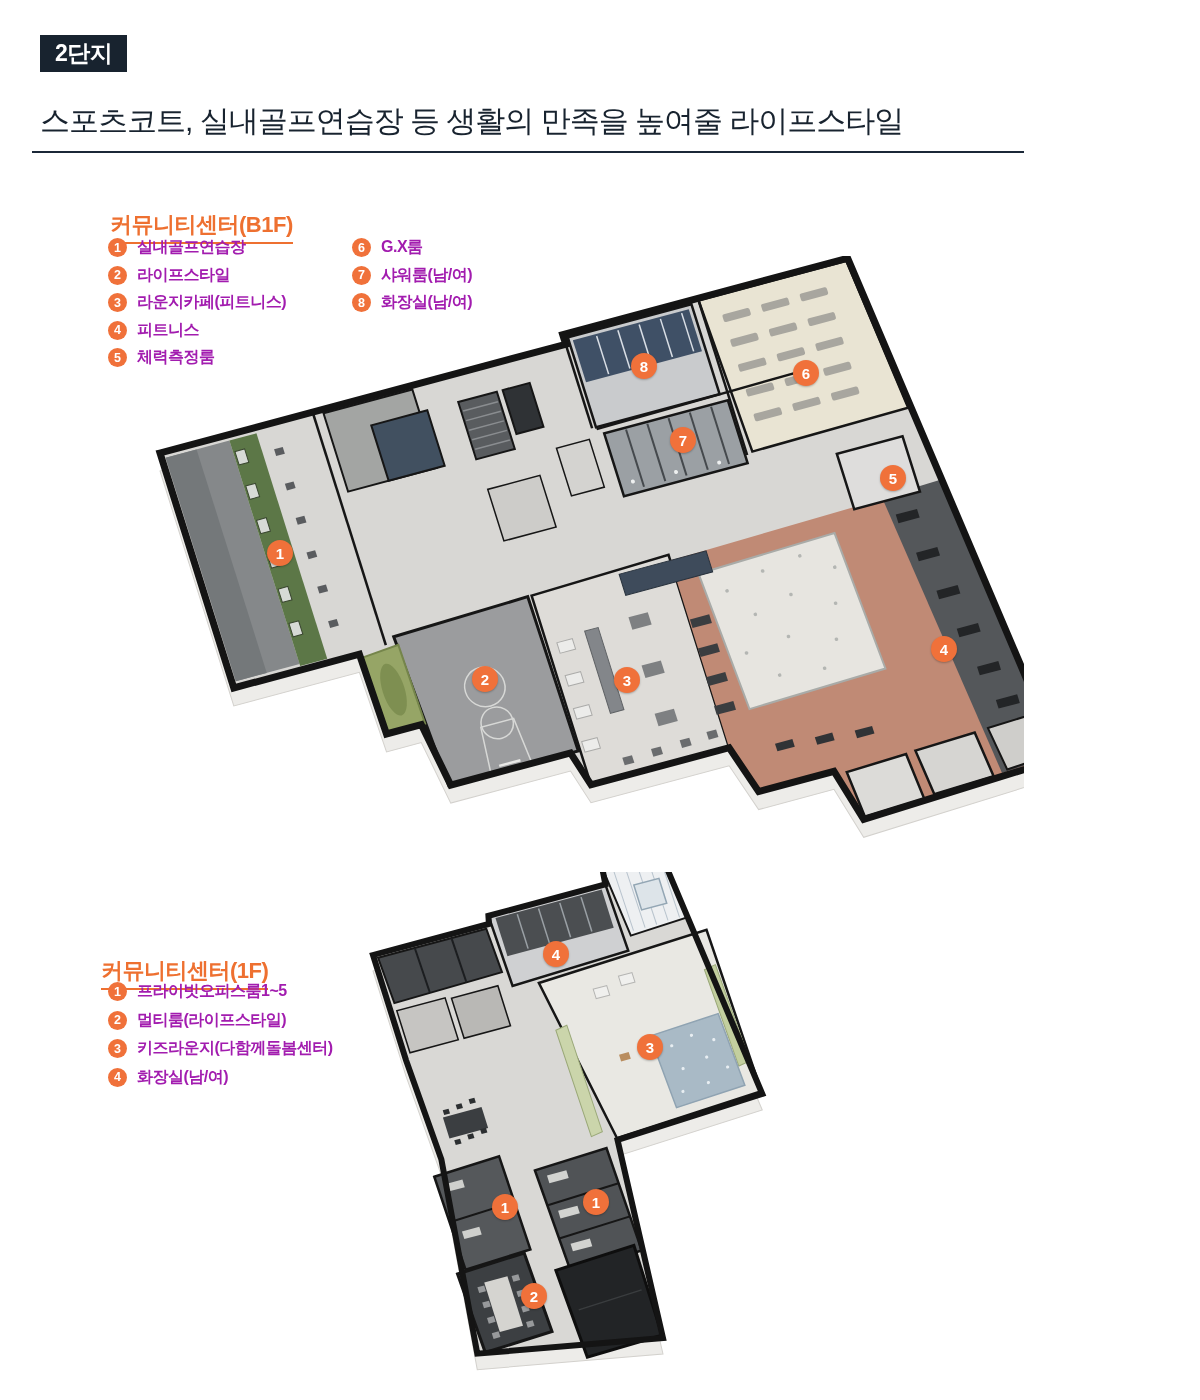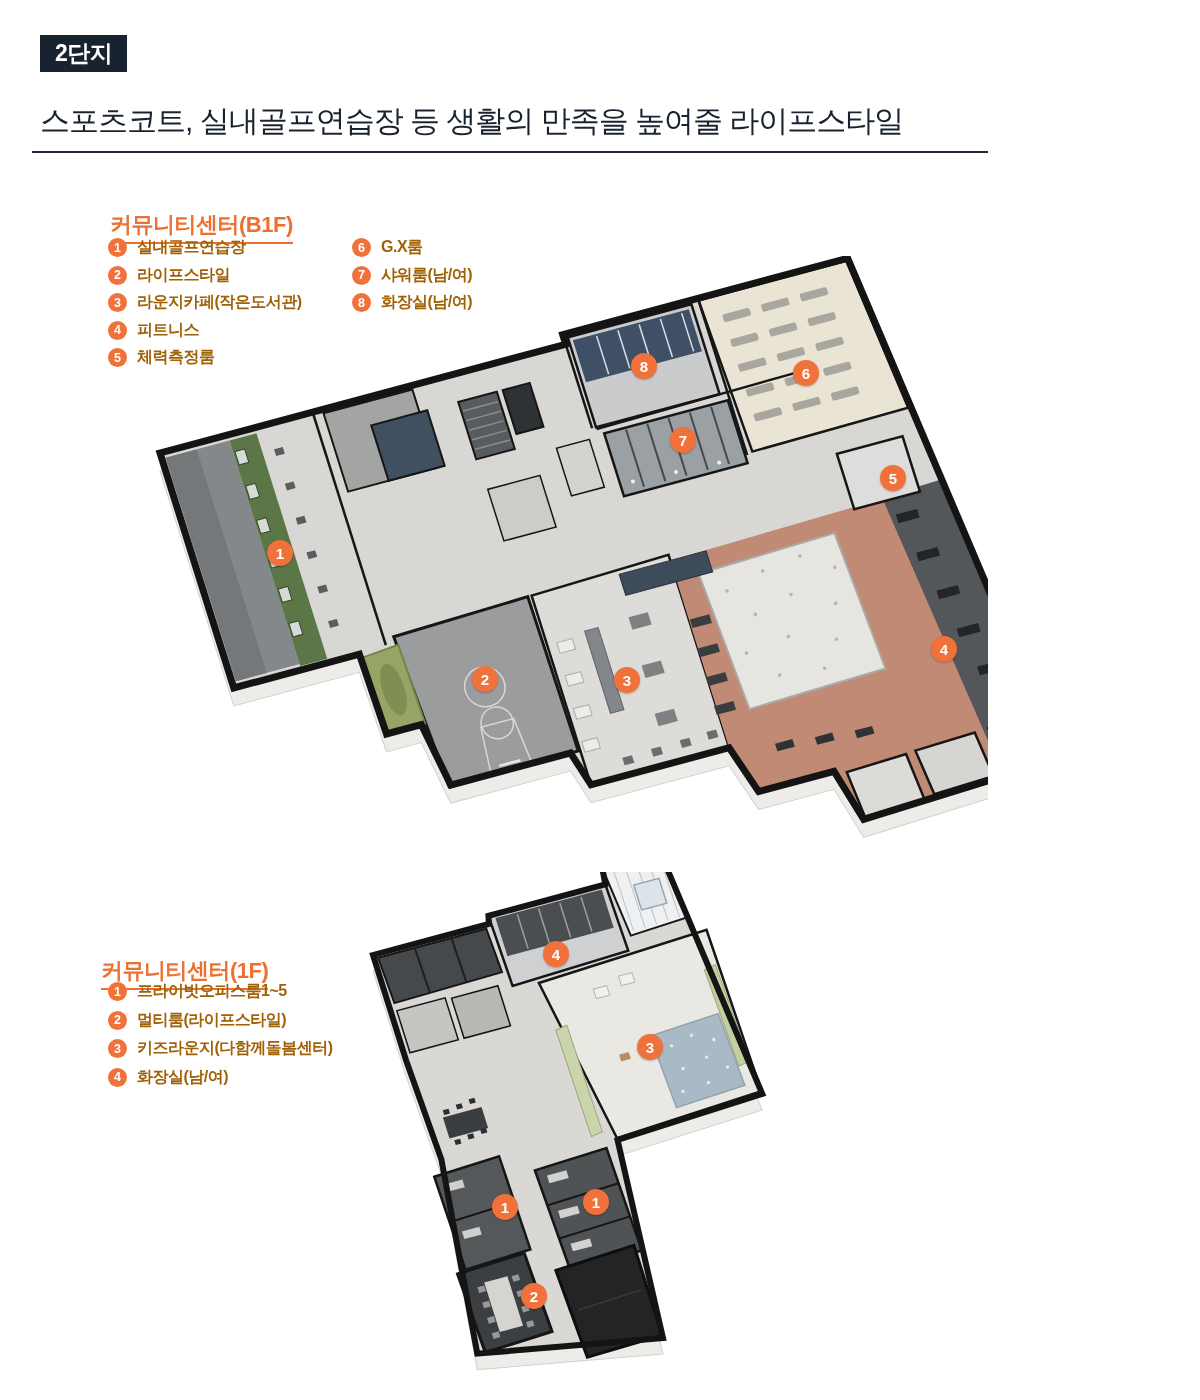--- a/index.html
+++ b/index.html
@@ -1,37 +1,37 @@
 <!DOCTYPE html>
 <html style="--accent: #ee7030; --navy: #1b2838; --marker: #f0713a;"><head>
 <meta charset="utf-8">
 <style>
   :root{ --accent:#ee7030; --navy:#1b2838; --marker:#f0713a; }
   html,body{margin:0;padding:0;background:#fff;}
   .page{position:relative;width:988px;height:1400px;background:#fff;overflow:hidden;
-        font-family:"Liberation Sans","DejaVu Sans",sans-serif;color:var(--navy);}
+        font-family:"Liberation Sans","DejaVu Sans",sans-serif;color:var(--navy);padding-left:36px;}
   .badge{position:absolute;left:40px;top:35px;background:#18232f;color:#fff;
          font-size:23px;font-weight:bold;padding:7px 15px;line-height:1;letter-spacing:-0.5px;}
   .title{position:absolute;left:40px;top:81px;font-size:30px;font-weight:normal;
          color:#18232f;letter-spacing:-1px;white-space:nowrap;}
   .divider{position:absolute;left:32px;top:151px;width:1136px;height:2px;background:#1b2838;}
   .section-heading{position:absolute;font-size:22px;font-weight:bold;color:var(--accent);
          letter-spacing:-0.5px;border-bottom:2px solid var(--accent);padding-bottom:2px;white-space:nowrap;text-align:right;}
   #b1f-heading{left:110px;top:192px;}
   #f1-heading{left:101px;top:938px;}
   .legend{position:absolute;display:flex;}
   #b1f-legend{left:108px;top:238px;}
   #f1-legend{left:108px;top:982px;}
   .legend-col{display:flex;flex-direction:column;}
   #b1f-legend .legend-col{width:244px;}
   .legend-item{display:flex;align-items:center;height:19px;margin-bottom:8.5px;}
   #f1-legend .legend-item{margin-bottom:9.5px;}
   .legend-num{flex:0 0 auto;width:19px;height:19px;border-radius:50%;background:var(--marker);
          color:#fff;font-size:12.5px;font-weight:bold;display:flex;align-items:center;justify-content:center;}
-  .legend-label{margin-left:10px;font-size:16px;font-weight:bold;color:#a16207;
+  .legend-label{margin-left:10px;font-size:16px;font-weight:bold;color:#a21caf;
          letter-spacing:-0.5px;white-space:nowrap;}
   .plan{position:absolute;}
   #b1f-plan{left:140px;top:256px;width:980px;height:625px;}
   #f1-plan{left:365px;top:872px;width:420px;height:505px;}
   .plan-marker{position:absolute;width:26px;height:26px;border-radius:50%;background:var(--marker);
          color:#fff;font-size:15px;font-weight:bold;display:flex;align-items:center;justify-content:center;
          transform:translate(-50%,-50%);z-index:5;box-shadow:0 1px 2px rgba(0,0,0,.25);}
   svg{display:block;}
 </style>
 </head>
@@ -49,21 +49,21 @@
         <div class="legend-item">
           <span class="legend-num">1</span>
           <span class="legend-label">실내골프연습장</span>
         </div>
         <div class="legend-item">
           <span class="legend-num">2</span>
           <span class="legend-label">라이프스타일</span>
         </div>
         <div class="legend-item">
           <span class="legend-num">3</span>
-          <span class="legend-label">라운지카페(작은도서관)</span>
+          <span class="legend-label">라운지카페(피트니스)</span>
         </div>
         <div class="legend-item">
           <span class="legend-num">4</span>
           <span class="legend-label">피트니스</span>
         </div>
         <div class="legend-item">
           <span class="legend-num">5</span>
           <span class="legend-label">체력측정룸</span>
         </div>
       </div>

